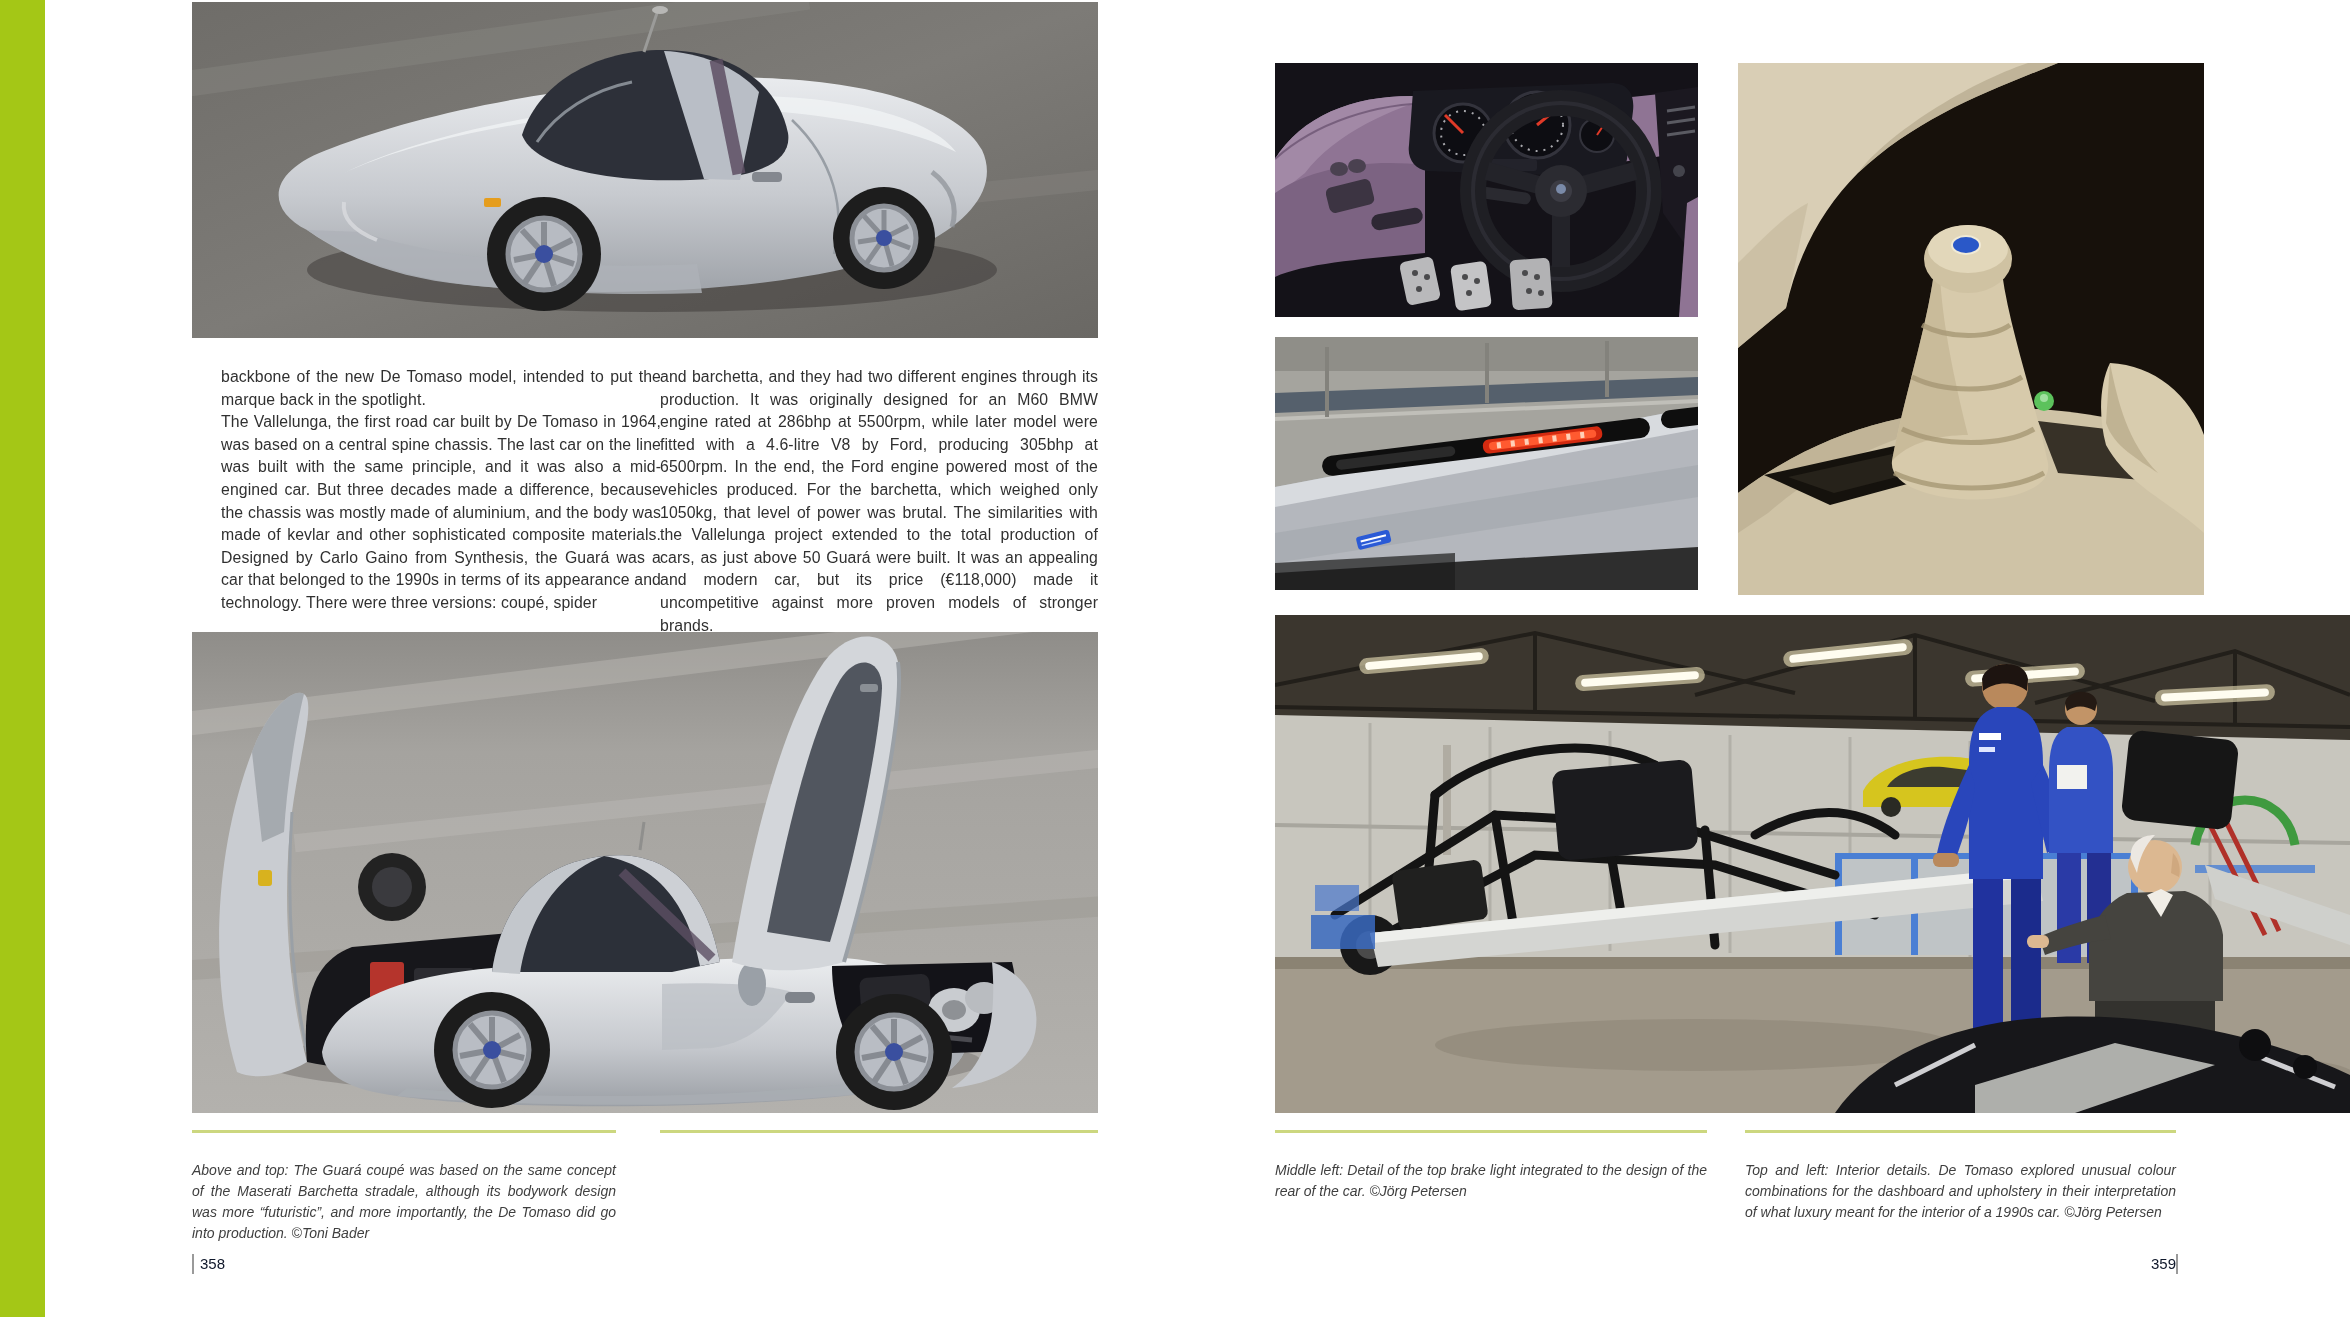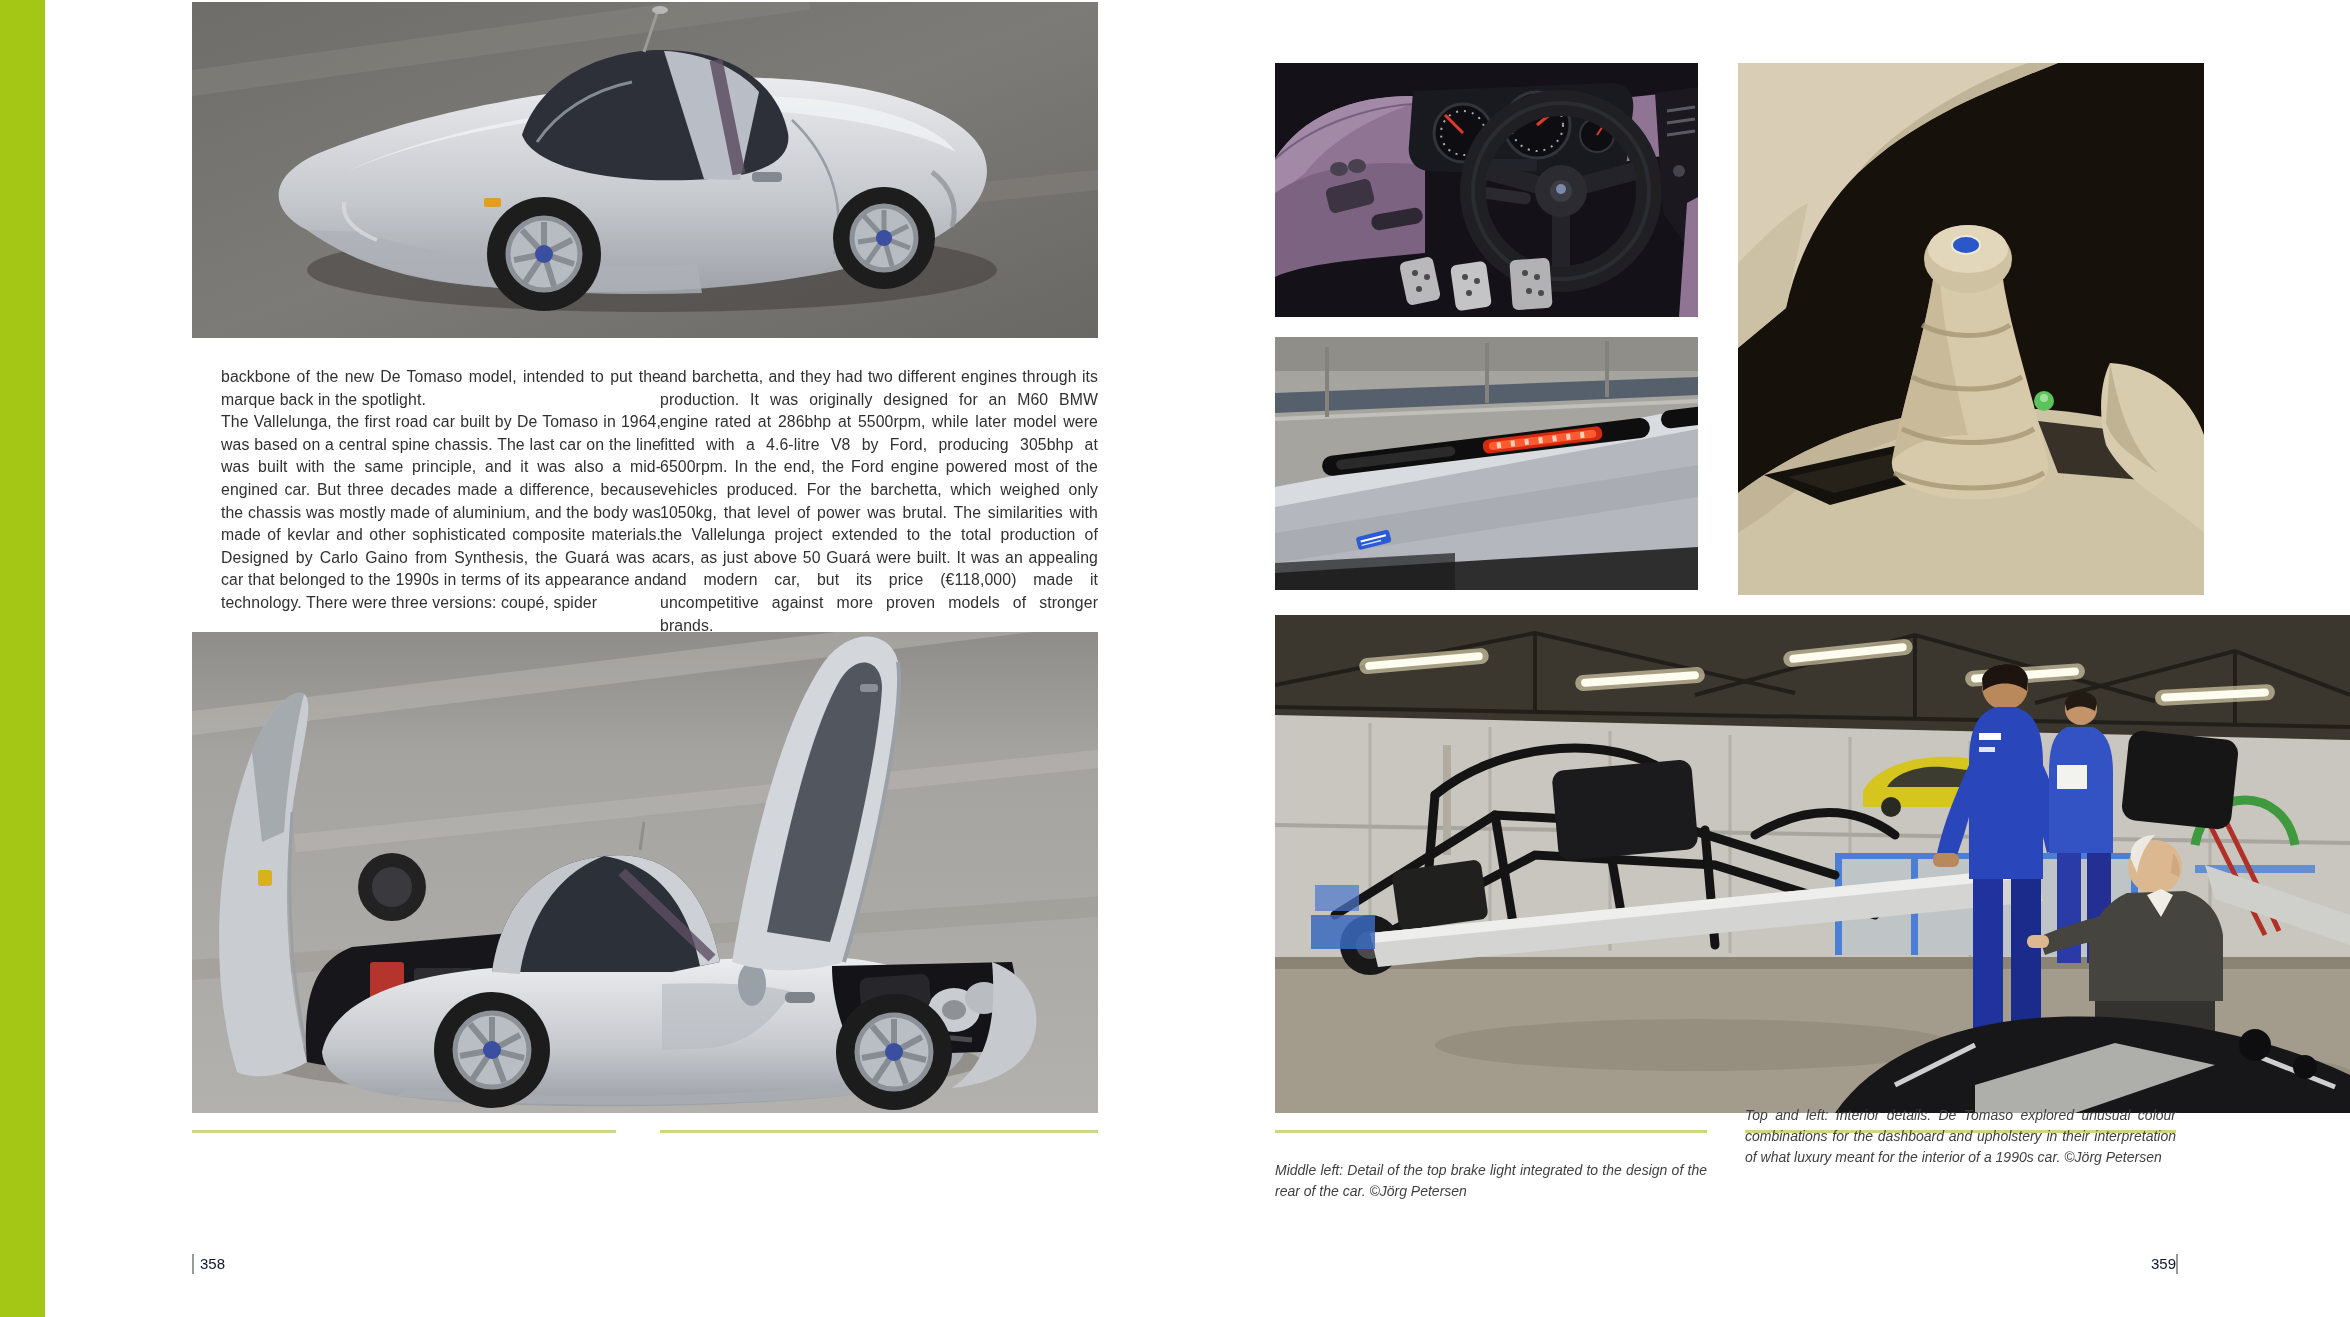--- a/index.html
+++ b/index.html
@@ -203,20 +203,21 @@
           <line x1="702" y1="420" x2="680" y2="394"></line>
         </g>
         <circle cx="702" cy="420" r="9" fill="#3a4f9f"></circle>
       </g>
     </svg>
   </div>
 
   <div class="abs rule" style="left:192px;top:1130px;width:424px;background:#ccd77f;"></div>
   <div class="abs rule" style="left:660px;top:1130px;width:438px;background:#ccd77f;"></div>
 
+  <div class="abs caption" style="left:192px;top:1160px;width:424px;">Above and top: The Guará coupé was based on the same concept of the Maserati Barchetta stradale, although its bodywork design was more “futuristic”, and more importantly, the De Tomaso did go into production. ©Toni Bader</div>
 
   <div class="abs pagenum left" style="left:192px;top:1254px;">358</div>
 
   <div class="abs photo" style="left:1275px;top:63px;width:423px;height:254px;">
     <svg viewBox="0 0 423 254" preserveAspectRatio="none">
       <rect width="423" height="254" fill="#141218"></rect>
 
       <path d="M0,96 C30,48 90,28 160,34 C240,42 330,40 423,26 L423,86 C340,104 250,110 180,104 C110,98 40,104 0,134 Z" fill="#8f7494"></path>
       <path d="M0,96 C30,48 90,28 160,34 C120,44 60,70 30,110 L0,134 Z" fill="#a289a6"></path>
       <path d="M0,130 C40,102 100,96 150,102 L150,190 C90,196 30,200 0,214 Z" fill="#7c6382"></path>
@@ -516,17 +517,17 @@
 
       <rect x="36" y="300" width="64" height="34" fill="#3a6ac0" opacity=".85"></rect>
       <rect x="40" y="270" width="44" height="26" fill="#4a78cc" opacity=".7"></rect>
     </svg>
   </div>
 
   <div class="abs rule" style="left:1275px;top:1130px;width:432px;background:#ccd77f;"></div>
   <div class="abs rule" style="left:1745px;top:1130px;width:431px;background:#ccd77f;"></div>
 
   <div class="abs caption" style="left:1275px;top:1160px;width:432px;">Middle left: Detail of the top brake light integrated to the design of the rear of the car.  ©Jörg Petersen</div>
-  <div class="abs caption" style="left:1745px;top:1105px;width:431px;">Top and left: Interior details. De Tomaso explored unusual colour combinations for the dashboard and upholstery in their interpretation of what luxury meant for the interior of a 1990s car. ©Jörg Petersen</div>
+  <div class="abs caption" style="left:1745px;top:1160px;width:431px;">Top and left: Interior details. De Tomaso explored unusual colour combinations for the dashboard and upholstery in their interpretation of what luxury meant for the interior of a 1990s car. ©Jörg Petersen</div>
 
   <div class="abs pagenum right" style="left:2090px;top:1254px;width:86px;">359</div>
 
 </div>
 
 </body></html>

